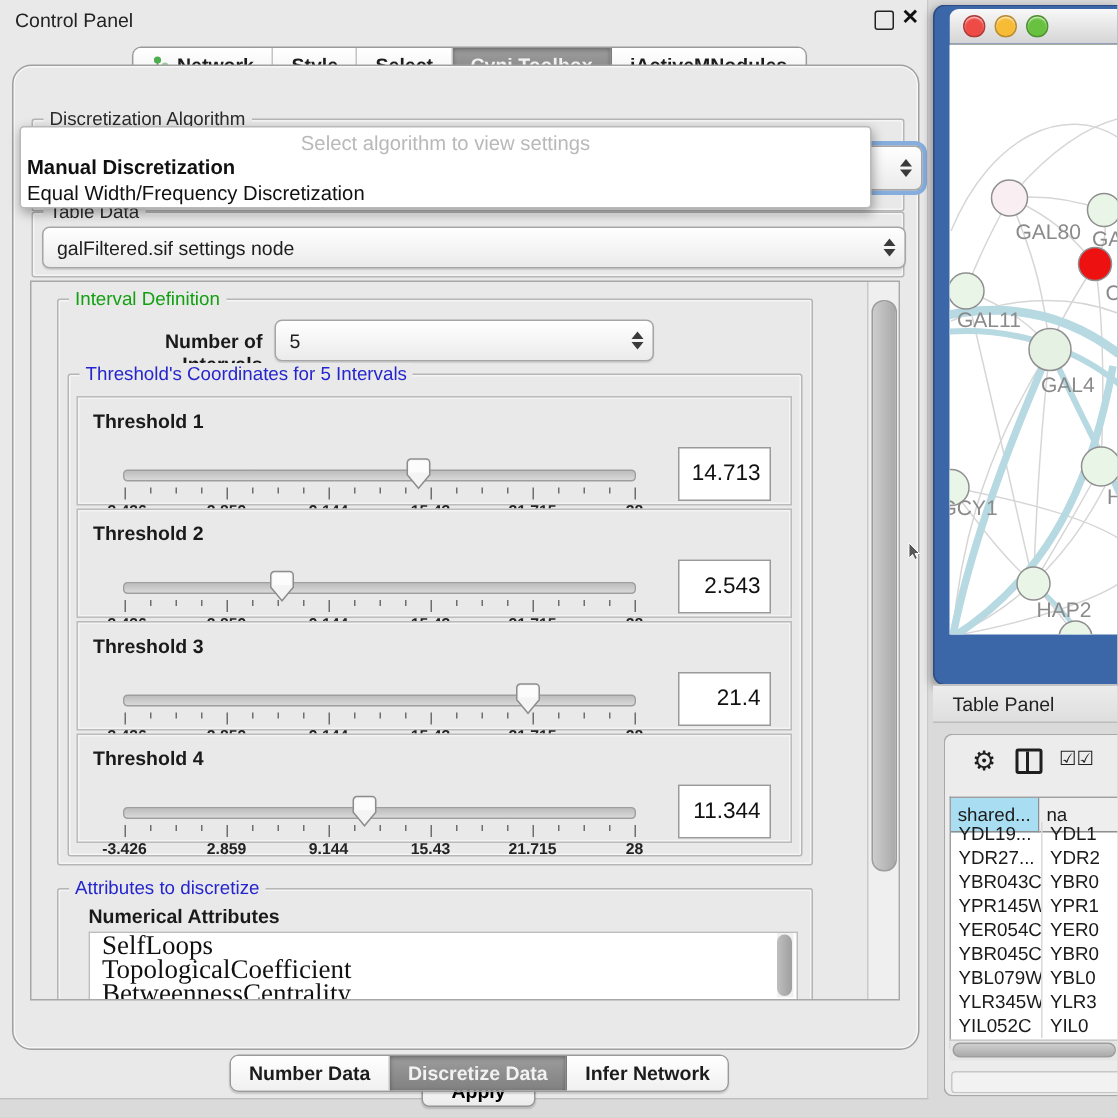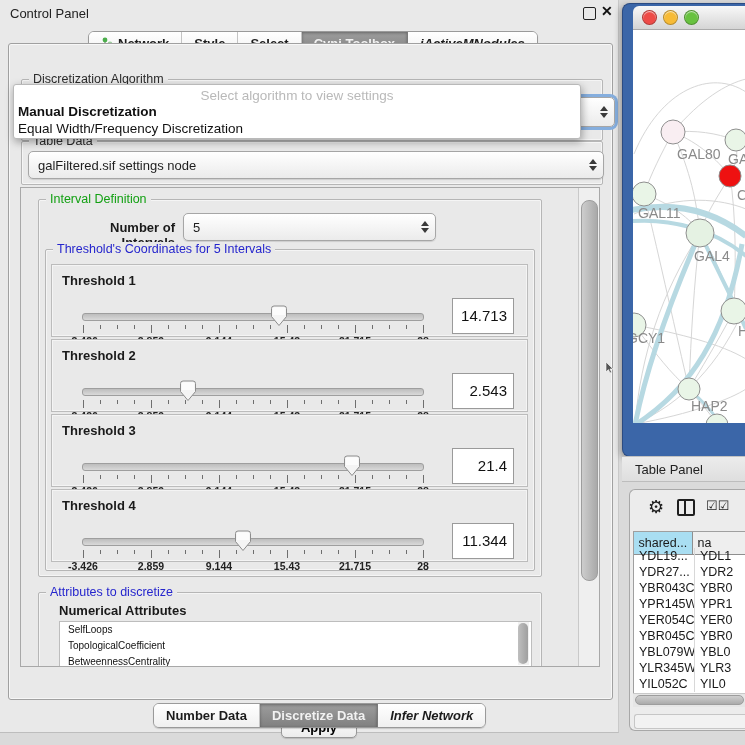--- a/index.html
+++ b/index.html
@@ -11,29 +11,29 @@
   #cp{left:0;top:0;width:618px;height:732px;background:#e9e9e9;border-right:1px solid #c9c9c9;border-bottom:1px solid #bdbdbd;}
   #cp-title{left:10px;top:6px;font-size:13px;color:#222;}
   #cp-float{left:583px;top:7px;width:11px;height:11px;border:1.5px solid #222;border-radius:2px;}
   #cp-close{left:601px;top:3px;font-size:14px;font-weight:bold;color:#111;}
 
   
   .segbar{display:flex;border:1px solid #9a9a9a;border-radius:6px;overflow:hidden;
           background:linear-gradient(#ffffff,#ececec);box-shadow:0 1px 1px rgba(0,0,0,.15);}
   .seg{display:flex;align-items:center;gap:5px;padding:4px 12px;font-size:13px;font-weight:bold;color:#1c1c1c;
        border-right:1px solid #c4c4c4;background:linear-gradient(#ffffff,#f0f0f0);white-space:nowrap;}
-  .seg:last-child{border-right:none;font-style:italic;}
+  .seg:last-child{border-right:none;}
   .seg.sel{background:linear-gradient(#9d9d9d,#808080);color:#f2f2f2;border-right:1px solid #7a7a7a;
            box-shadow:inset 0 1px 3px rgba(0,0,0,.35);text-align:center;}
 
   #cp-tabs{left:88px;top:31px;}
   #bottom-tabs{left:153px;top:703px;}
 
   
-  #content{left:8px;top:43px;width:603px;height:655px;border:1px solid #a0a0a0;border-radius:3px;
+  #content{left:8px;top:43px;width:603px;height:655px;border:1px solid #a0a0a0;border-radius:13px;
            background:#e9e9e9;box-shadow:0 0 0 1px rgba(255,255,255,.65) inset;}
 
   
   .group{position:absolute;border:1px solid #b6b6b6;border-radius:2px;box-shadow:inset 0 0 0 1px rgba(255,255,255,.55);}
   .gtitle{position:absolute;top:-8px;left:7px;background:#e9e9e9;padding:0 4px;font-size:12.5px;line-height:15px;}
   .t-green{color:#12a012;} .t-blue{color:#2525cd;} .t-plain{color:#2b2b2b;}
 
   
   .combo{position:absolute;display:flex;align-items:center;padding-left:9px;font-size:13px;color:#1e1e1e;
          border:1px solid #a6a6a6;border-radius:5px;background:linear-gradient(#ffffff,#ebebeb);
@@ -65,21 +65,21 @@
   .thpanel{position:absolute;left:58px;width:475px;height:71px;border:1px solid #bcbcbc;
            box-shadow:inset 0 0 0 1px rgba(255,255,255,.5);background:#e9e9e9;}
   .th-label{position:absolute;left:10px;top:8px;font-size:13px;font-weight:bold;}
   .track{position:absolute;left:30px;top:48px;width:340px;height:6px;border-radius:3px;
          background:linear-gradient(#bdbdbd,#d9d9d9);border:1px solid #9e9e9e;}
   .tick{position:absolute;width:1px;background:#6e6e6e;}
   .ticklabel{position:absolute;width:50px;text-align:center;font-size:10.5px;font-weight:bold;color:#222;top:82px;}
   .thumb{position:absolute;top:40px;z-index:3;}
   .valbox{position:absolute;left:400px;top:33px;width:54px;height:34px;background:#ffffff;border:1px solid #9a9a9a;
           font-size:15px;color:#111;text-align:right;line-height:34px;padding-right:6px;}
-  #attr-list{left:57px;top:618px;width:471px;height:45px;background:#ffffff;border:1px solid #bdbdbd;overflow:hidden;font-size:10px;}
+  #attr-list{left:57px;top:618px;width:471px;height:45px;background:#ffffff;border:1px solid #bdbdbd;overflow:hidden;font-size:18px;font-family:Liberation Serif, serif;}
   .attr-item{padding:0 0 0 8px;height:16px;line-height:16px;color:#111;}
   #attr-scroll{left:516px;top:619px;width:11px;height:43px;background:#f1f1f1;}
   #attr-thumb{left:0px;top:1px;width:10px;height:41px;border-radius:5px;background:linear-gradient(90deg,#bfbfbf,#9f9f9f);}
 
   
   #apply{left:272px;top:671px;width:76px;height:23px;border:1px solid #979797;border-radius:5px;
          background:linear-gradient(#ffffff,#ececec);font-size:13px;font-weight:bold;text-align:center;line-height:22px;
          box-shadow:0 1px 1px rgba(0,0,0,.15);}
 
   

